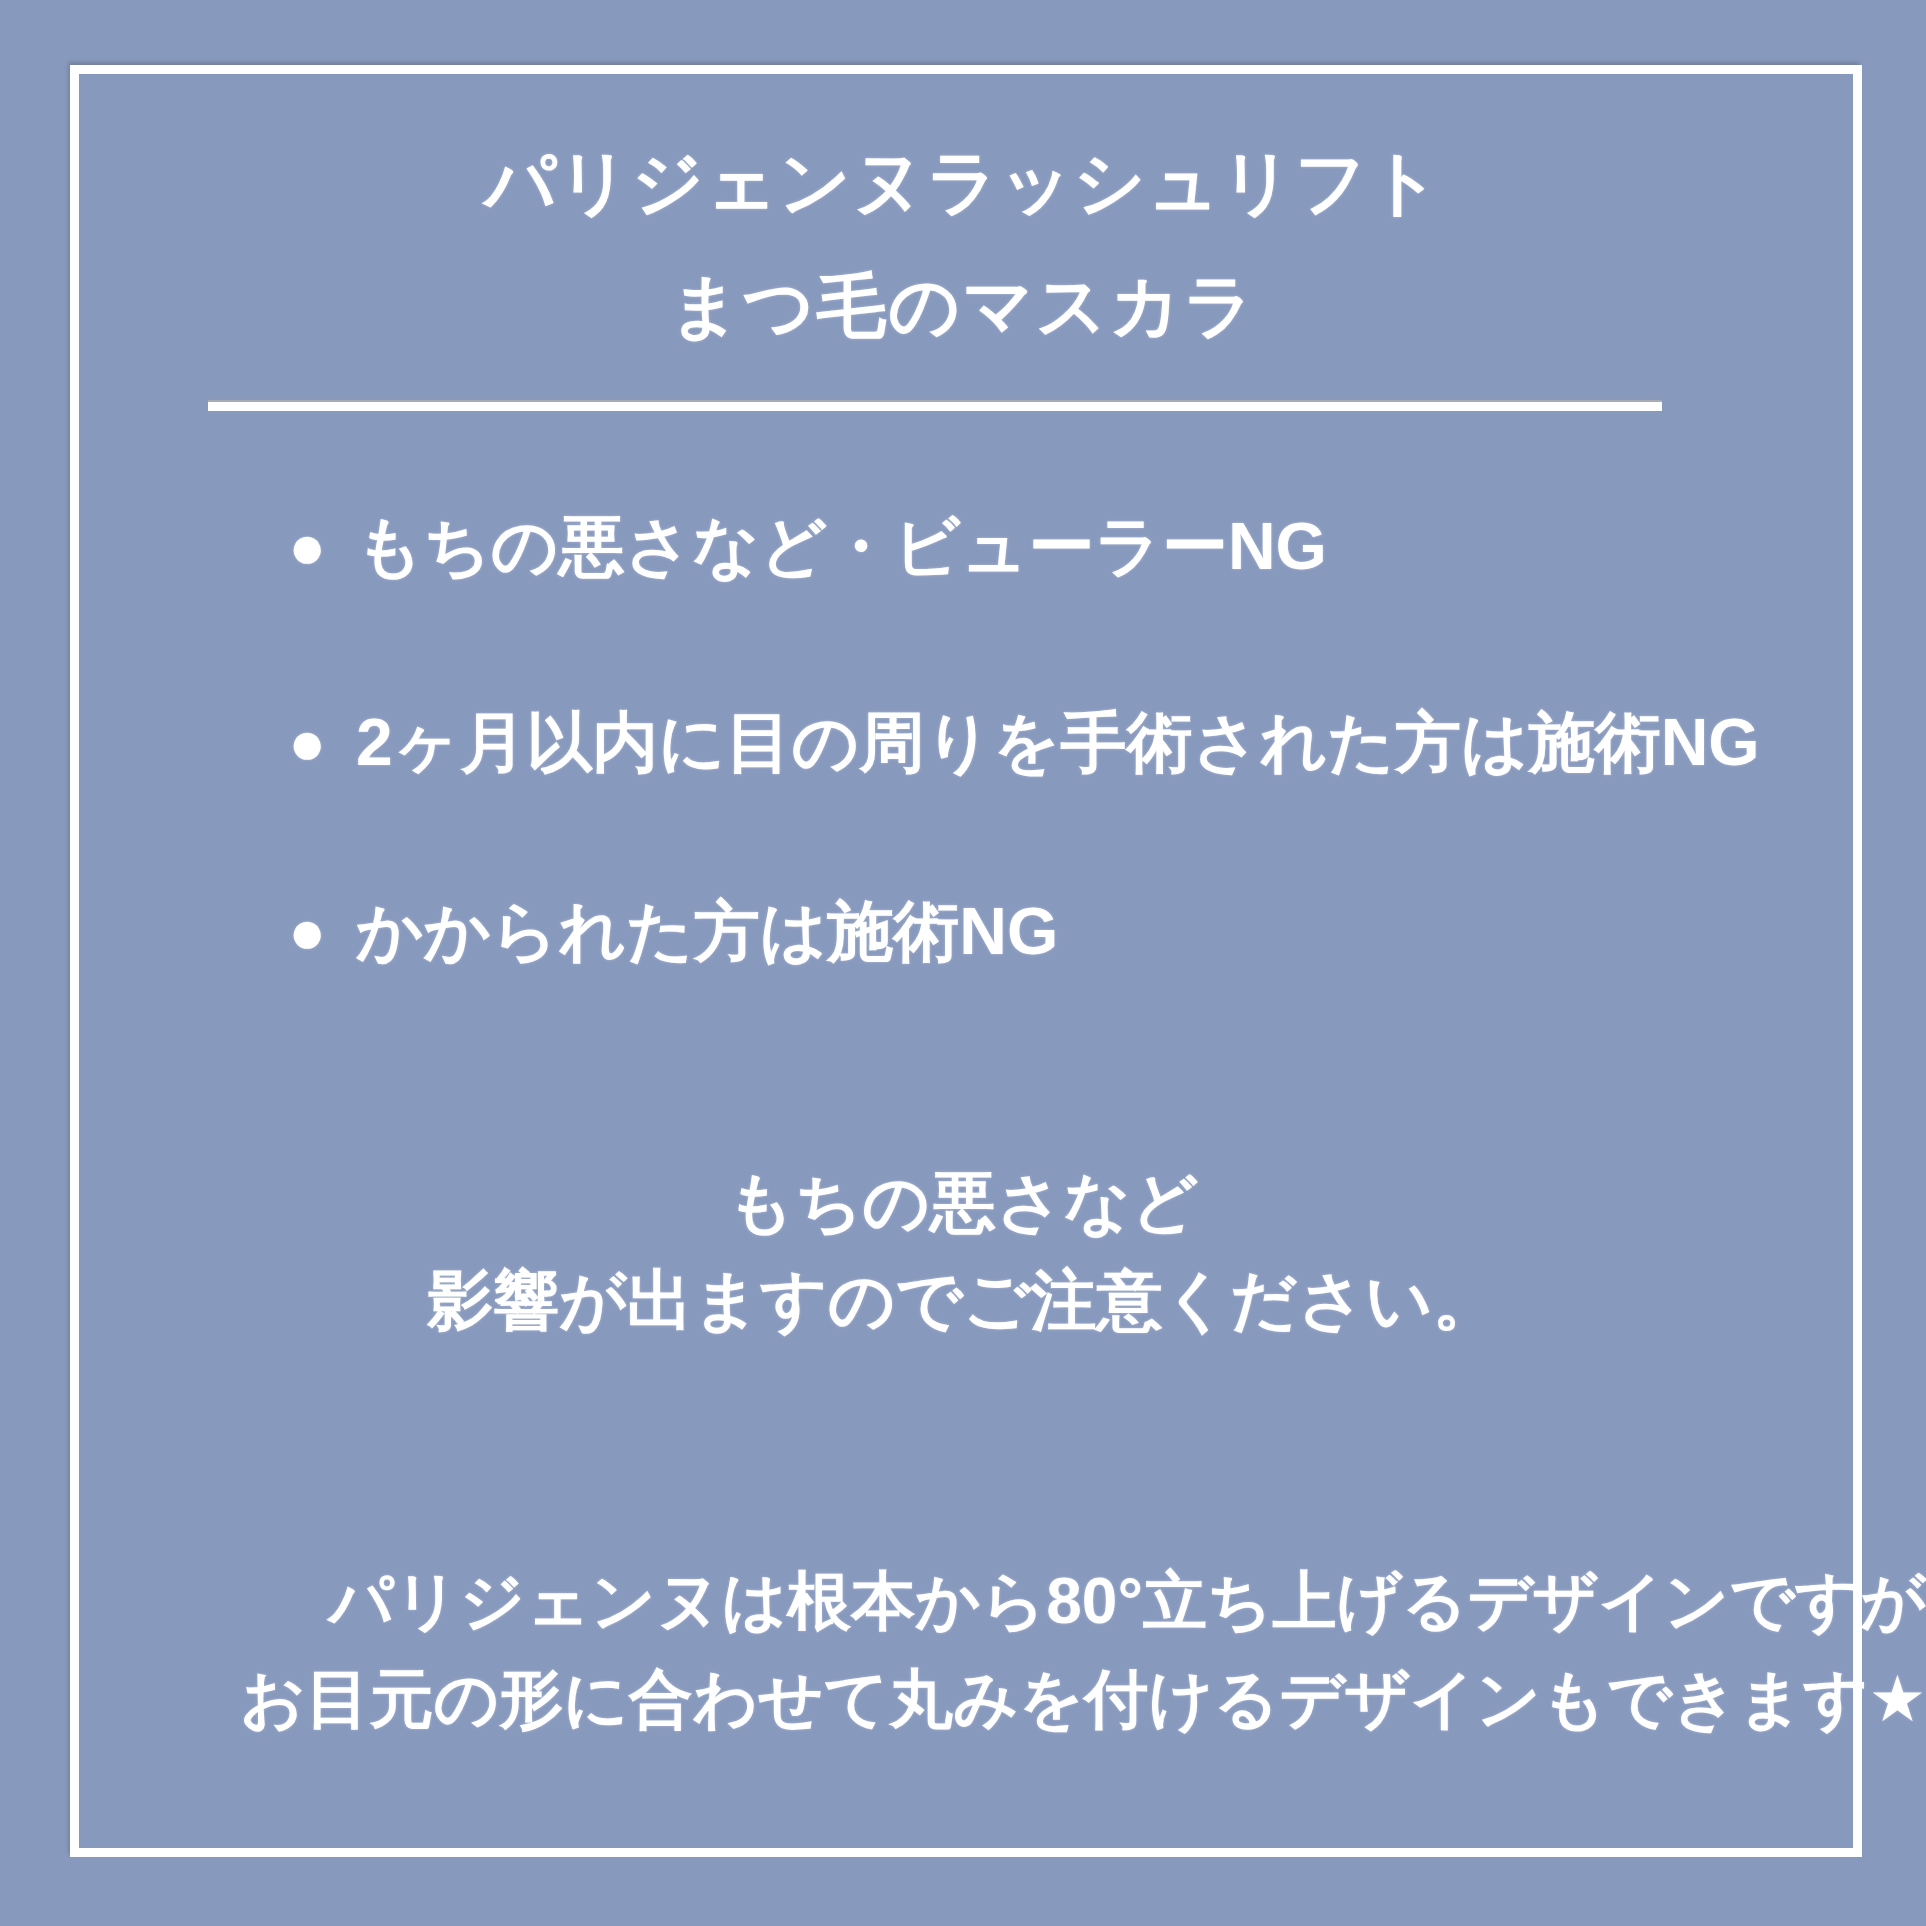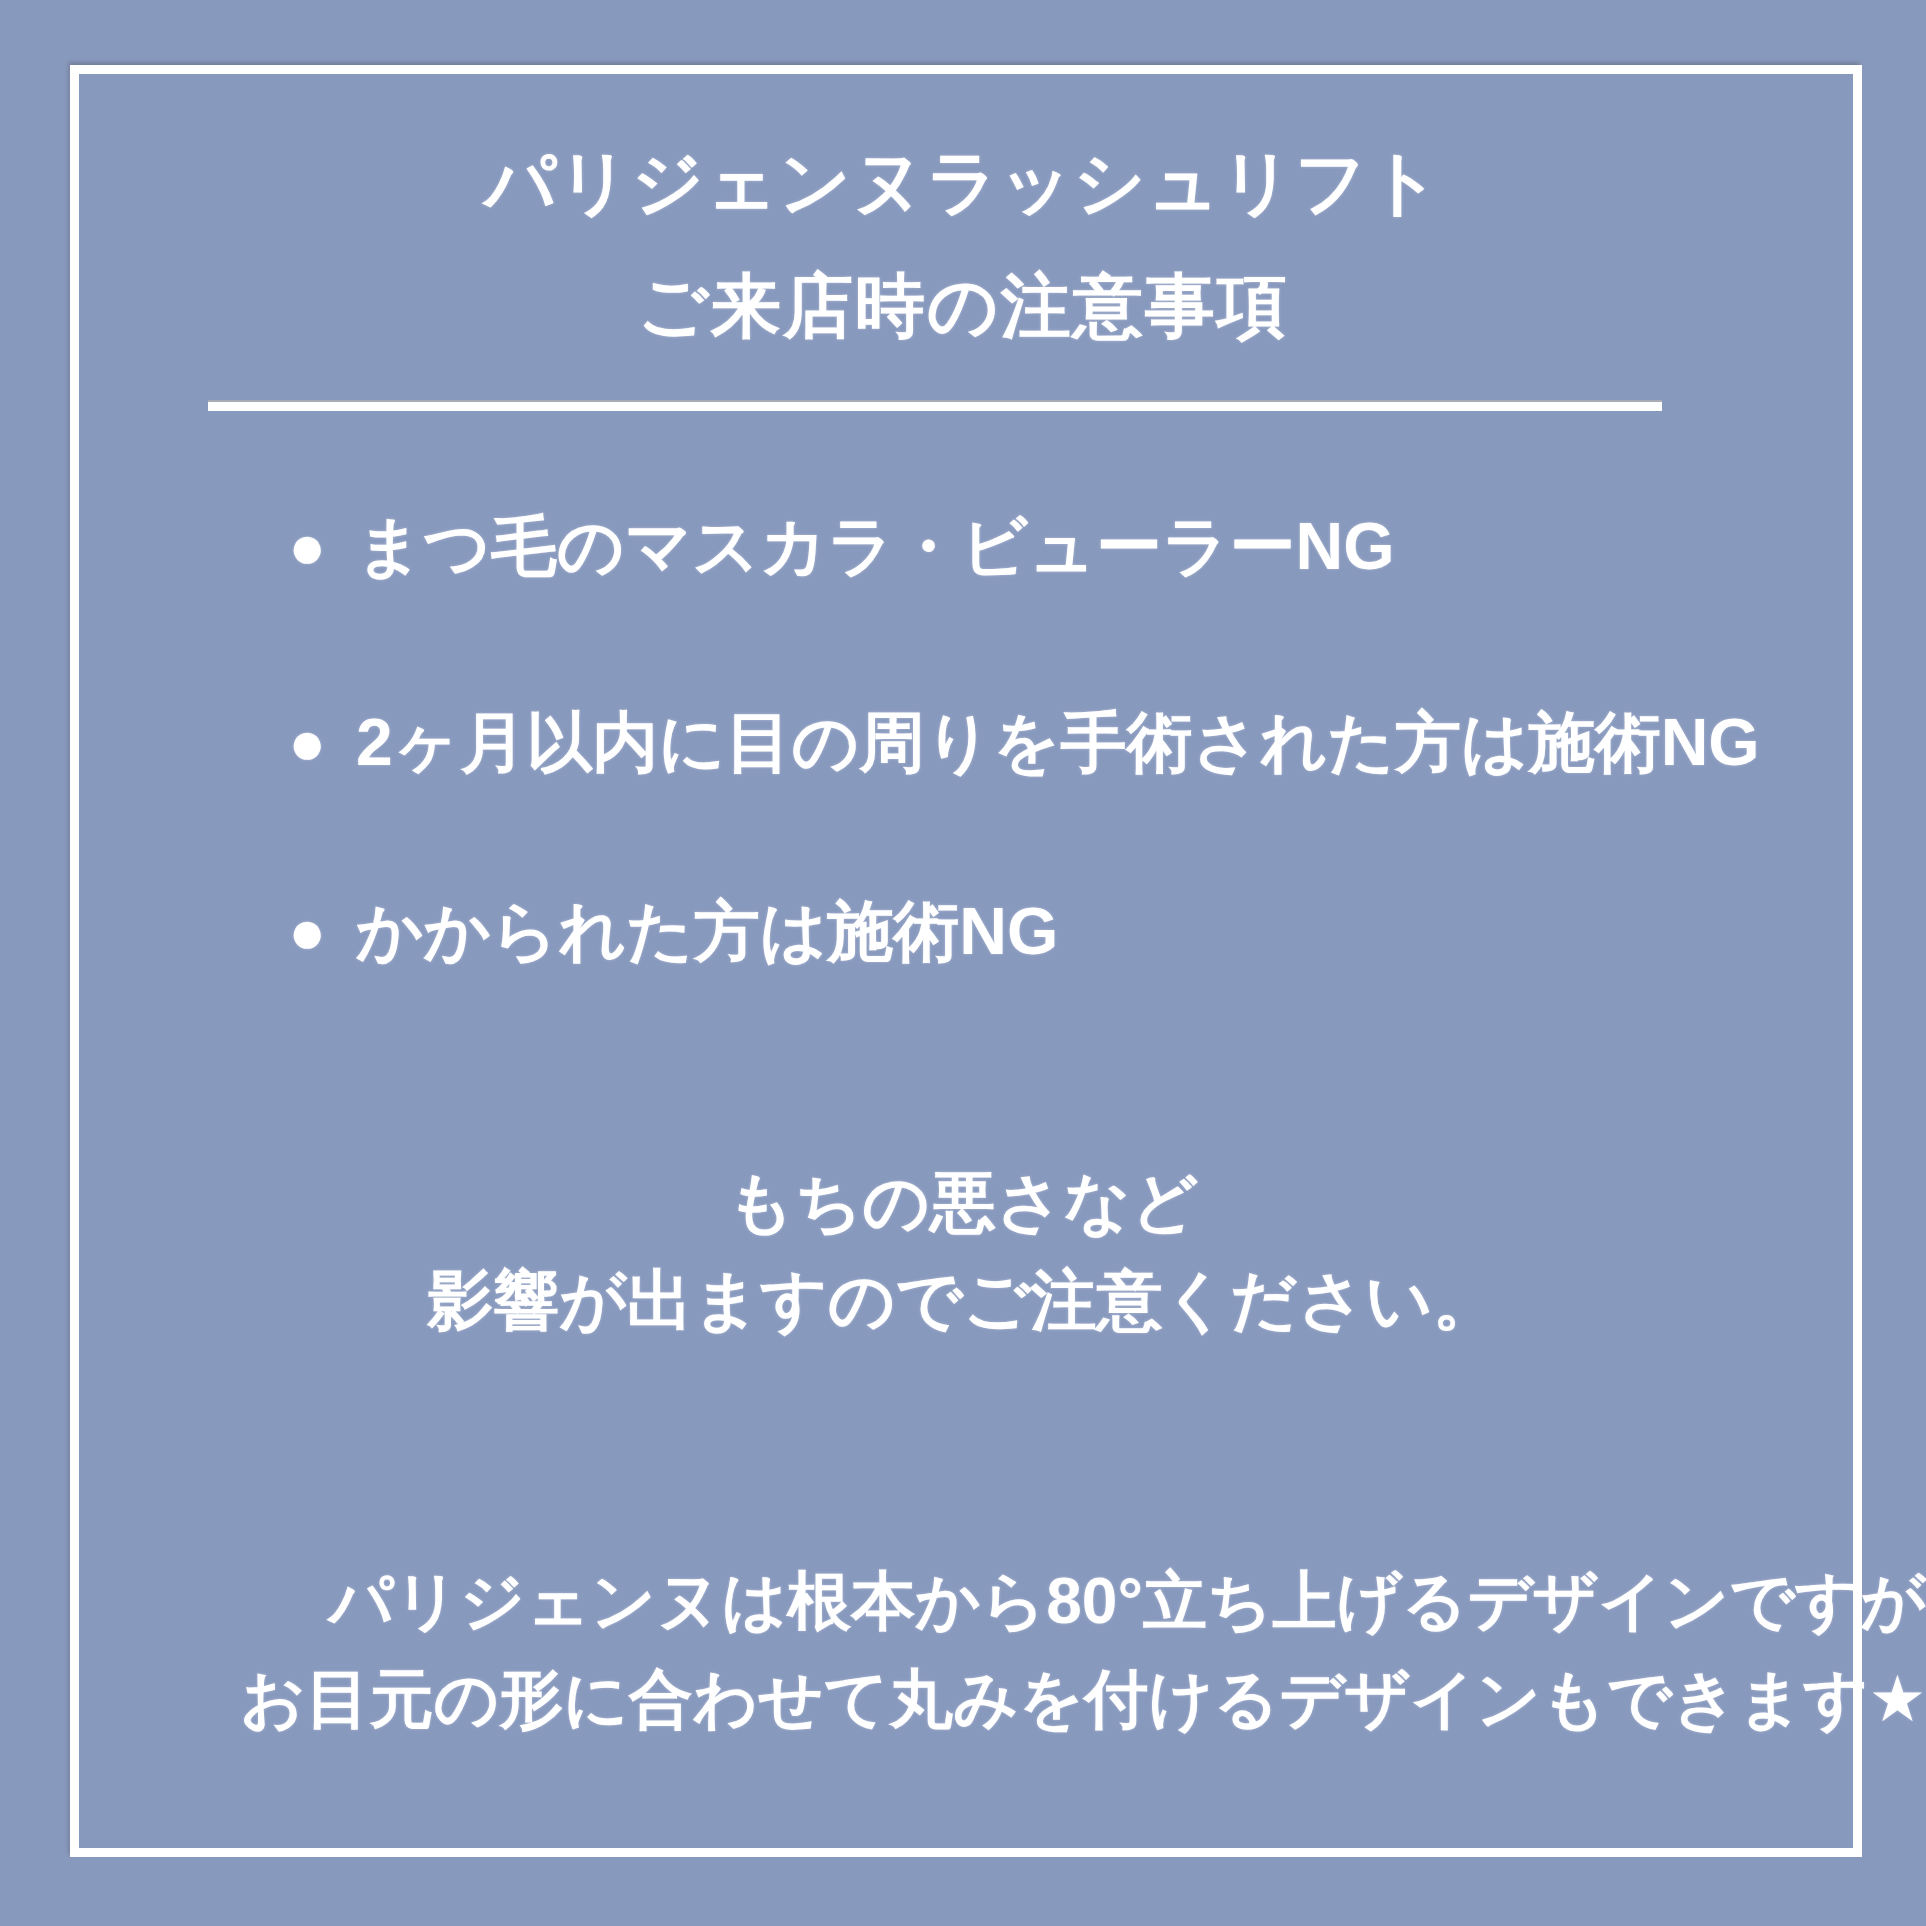--- a/index.html
+++ b/index.html
@@ -98,28 +98,28 @@
 </style>
 </head>
 <body>
 
 <div class="canvas">
 
   <div class="frame"></div>
 
   <div class="page-title">パリジェンヌラッシュリフト</div>
 
-  <div class="page-subtitle">ご来店時の注意事項</div>
+  <div class="page-subtitle">まつ毛のマスカラ</div>
 
   <div class="divider"></div>
 
   <div class="note note-1">
     <span class="marker">●</span>
     <div class="lines">
-      <div>まつ毛のマスカラ・ビューラーNG</div>
+      <div>もちの悪さなど・ビューラーNG</div>
     </div>
   </div>
 
   <div class="note note-2">
     <span class="marker">●</span>
     <div class="lines">
       <div>2ヶ月以内に目の周りを手術された方は施術NG</div>
     </div>
   </div>
 

